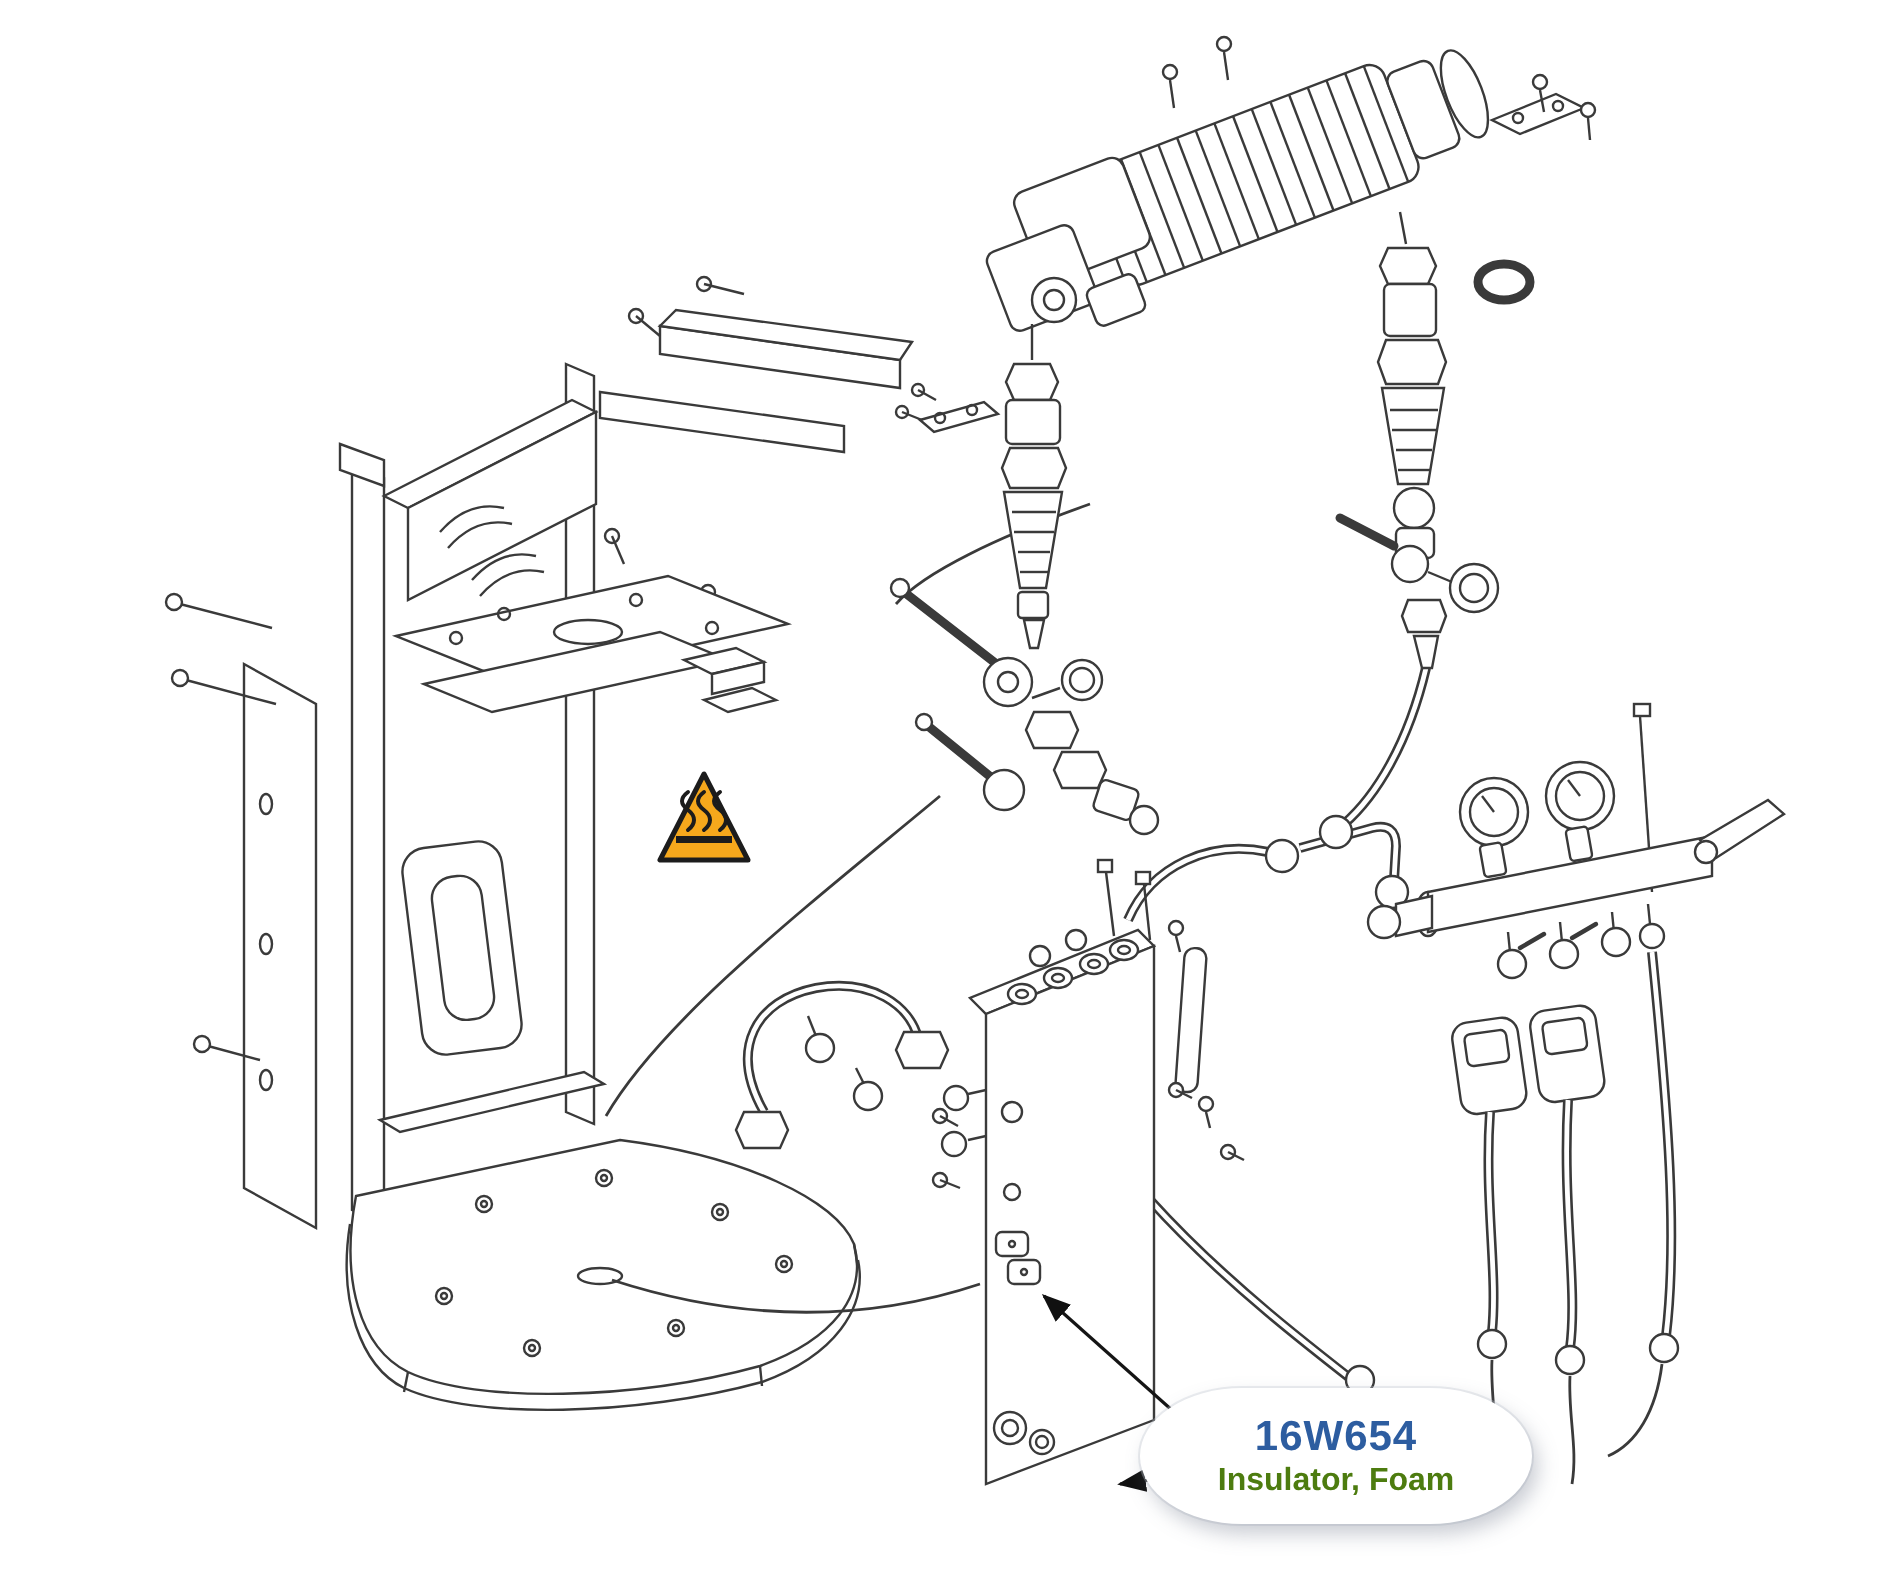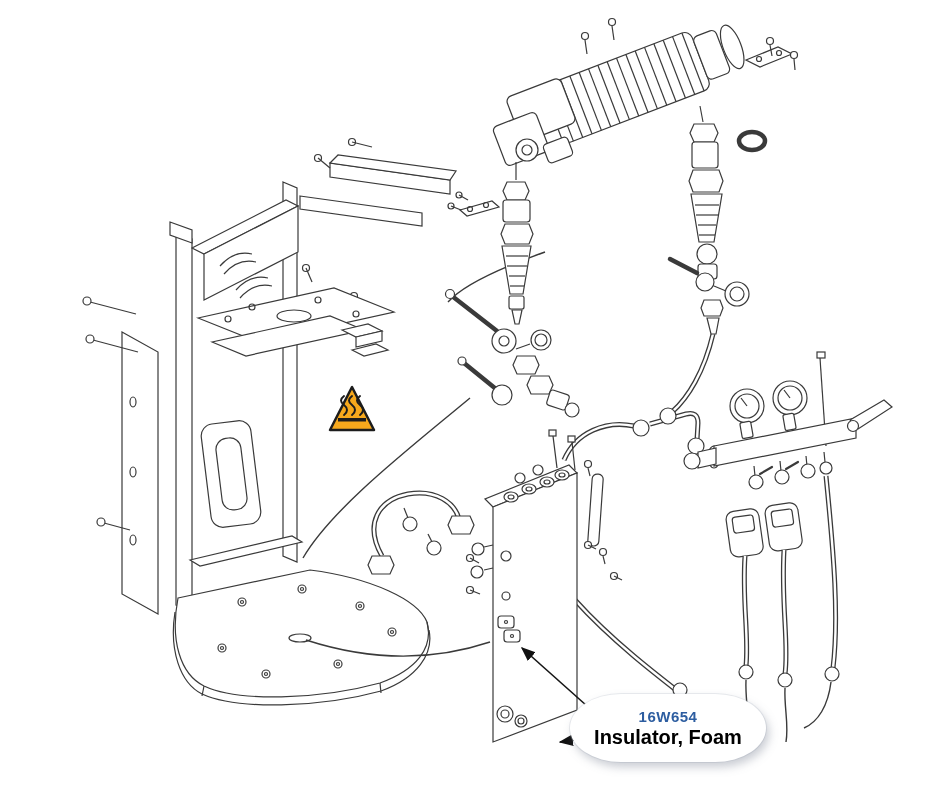--- a/index.html
+++ b/index.html
@@ -12,22 +12,22 @@
   .hdl2{stroke:#3a3a3a;stroke-width:2.2;stroke-linecap:round;}
   .hose{fill:none;stroke:#3a3a3a;stroke-width:5;}
   .hosein{fill:none;stroke:#ffffff;stroke-width:2.4;}
   .cable{fill:none;stroke:#3a3a3a;stroke-width:1.4;}
   .arrow{stroke:#151515;stroke-width:1.6;}
   .wv{fill:none;stroke:#1c1c1c;stroke-width:2;stroke-linecap:round;}
   .callout{position:absolute;left:570px;top:694px;width:196px;height:68px;background:#fff;
            border-radius:60px/40px;display:flex;flex-direction:column;align-items:center;
            justify-content:center;gap:1px;
            box-shadow:3px 5px 10px rgba(100,110,130,.35),0 0 0 1px rgba(200,205,215,.35);}
-  .callout .pn{color:#2d5da0;font-size:15px;font-weight:bold;letter-spacing:.5px;}
-  .callout .pname{color:#000000;font-size:20px;font-weight:bold;}
+  .callout .pn{color:#2d5da0;font-size:21px;font-weight:bold;letter-spacing:.5px;}
+  .callout .pname{color:#4d7c0f;font-size:16px;font-weight:bold;}
 </style>
 </head>
 <body>
 
 <div class="stage">
 <svg width="940" height="788" viewBox="0 0 940 788">
   <defs>
     <marker id="arr" viewBox="0 0 10 8" refX="9" refY="4" markerWidth="9" markerHeight="8" orient="auto">
       <path d="M0,0 L10,4 L0,8 z" fill="#111"></path>
     </marker>

